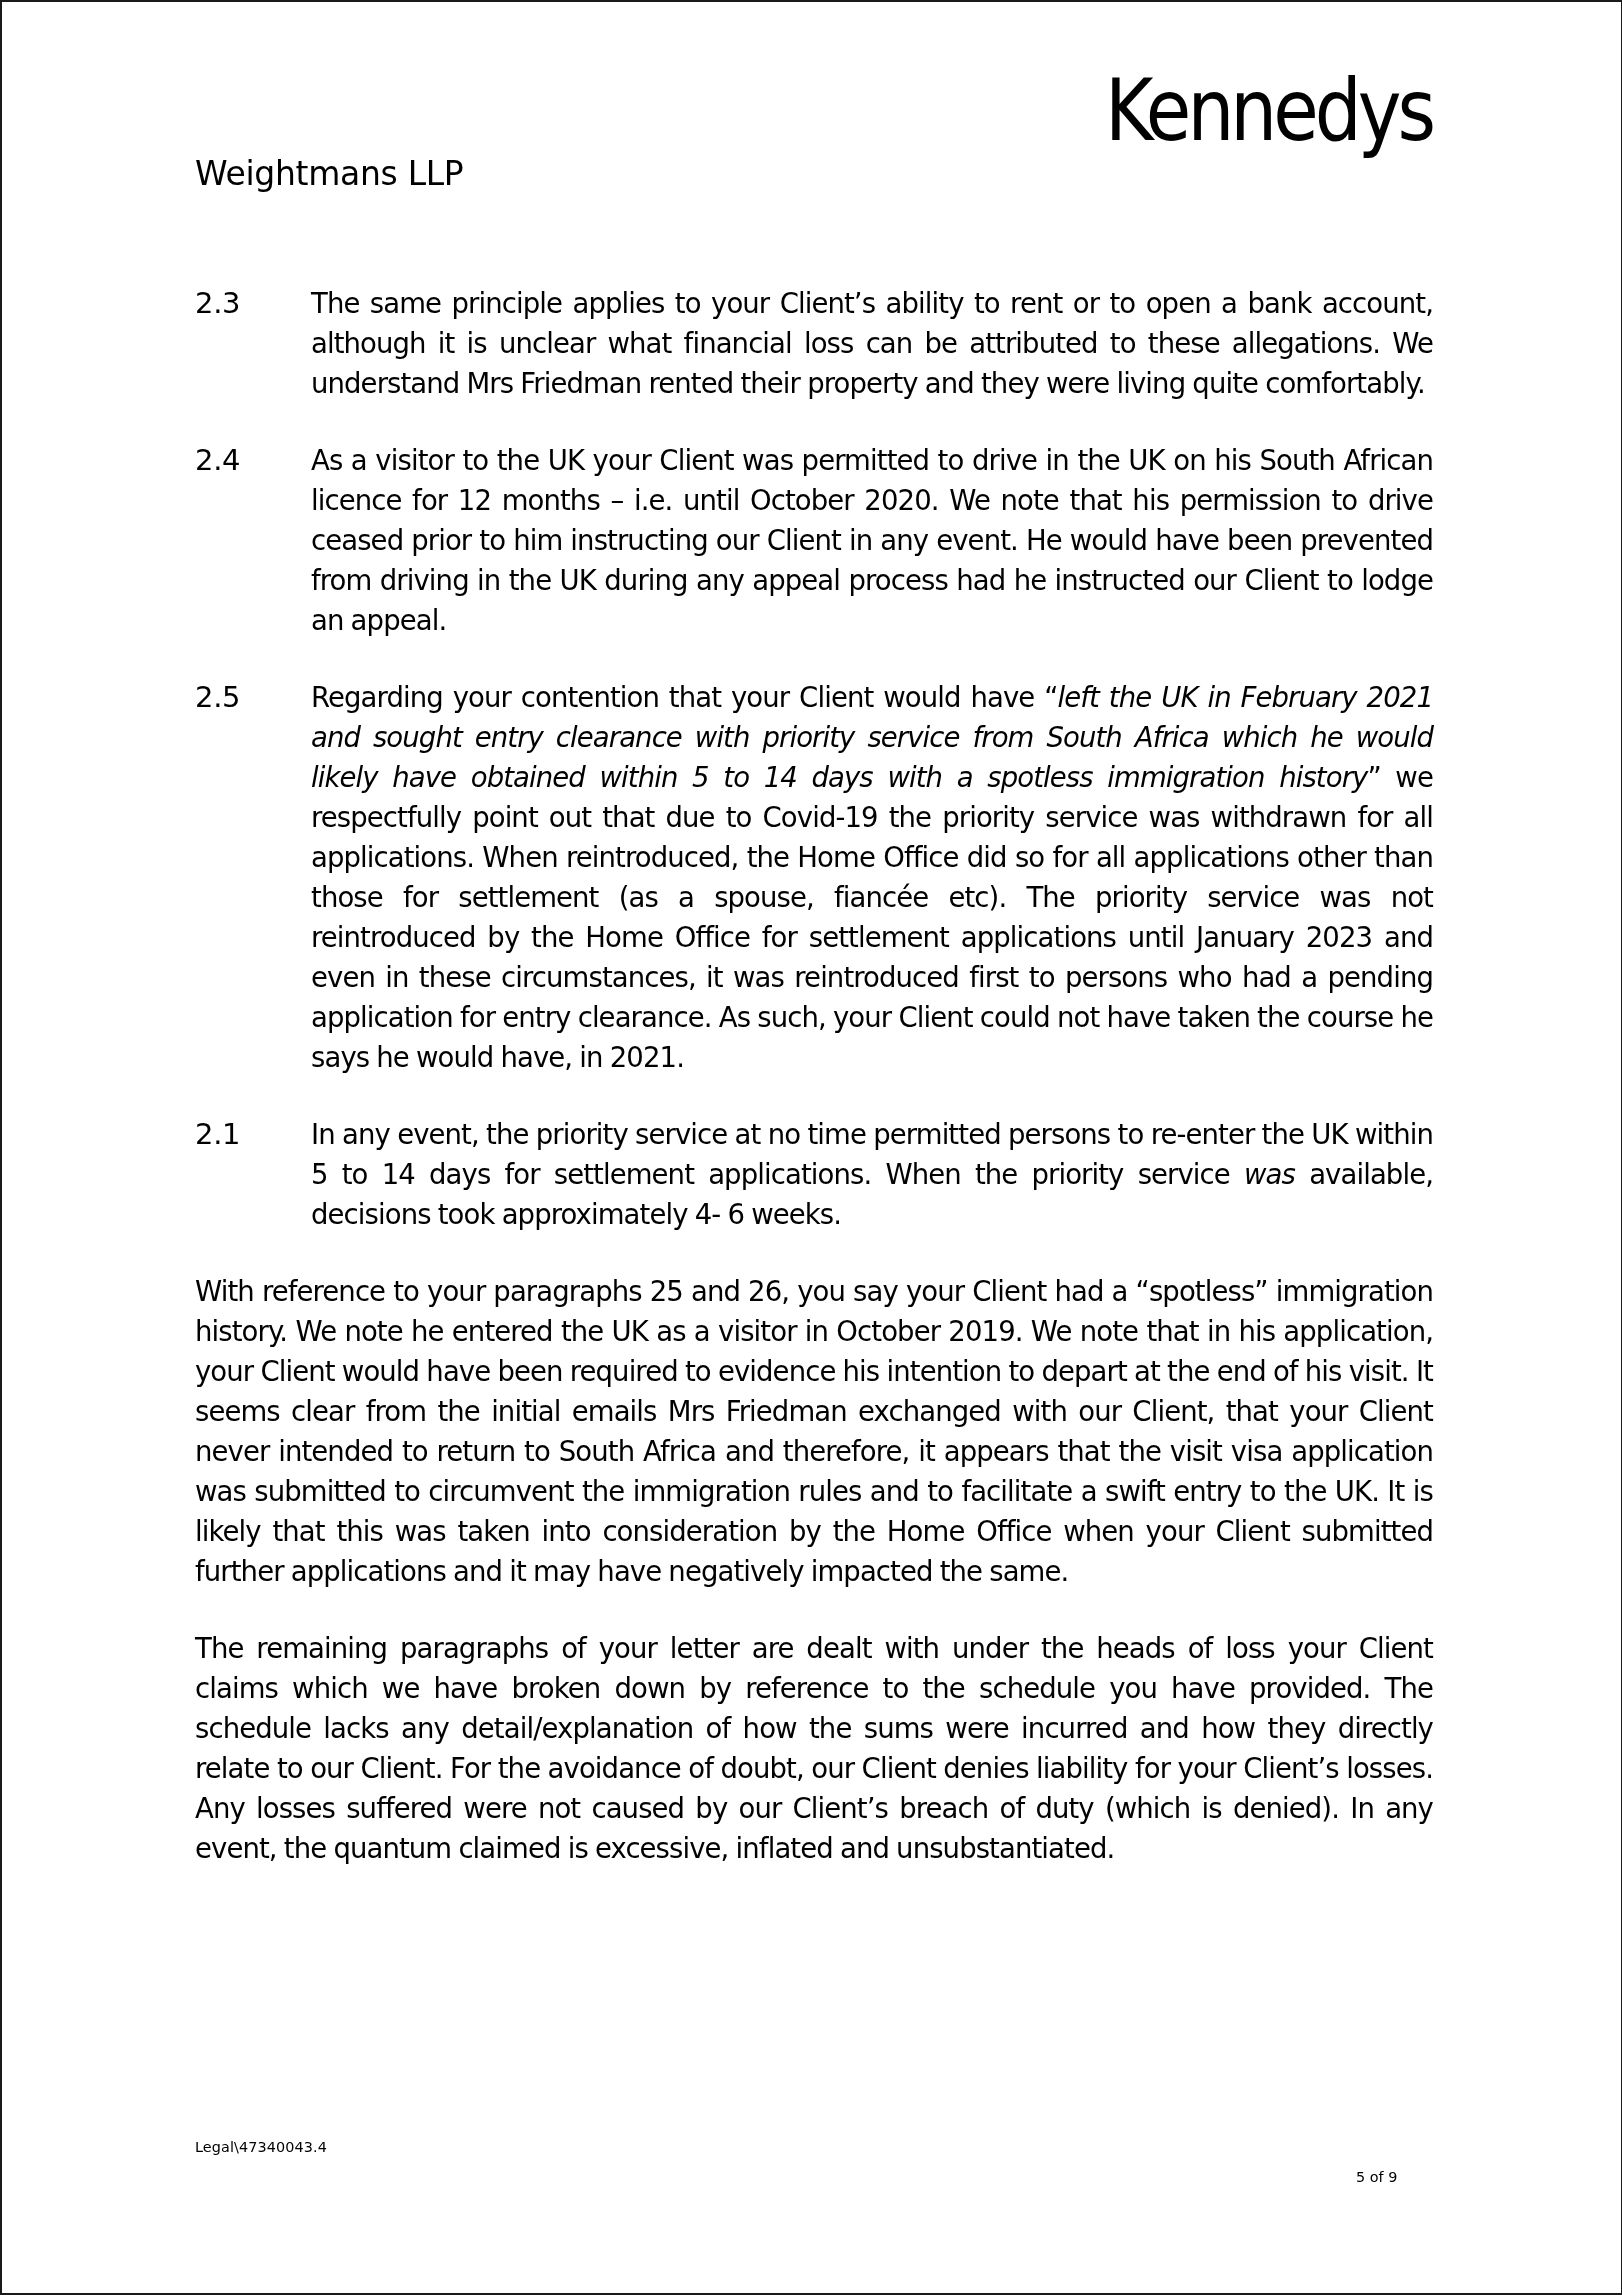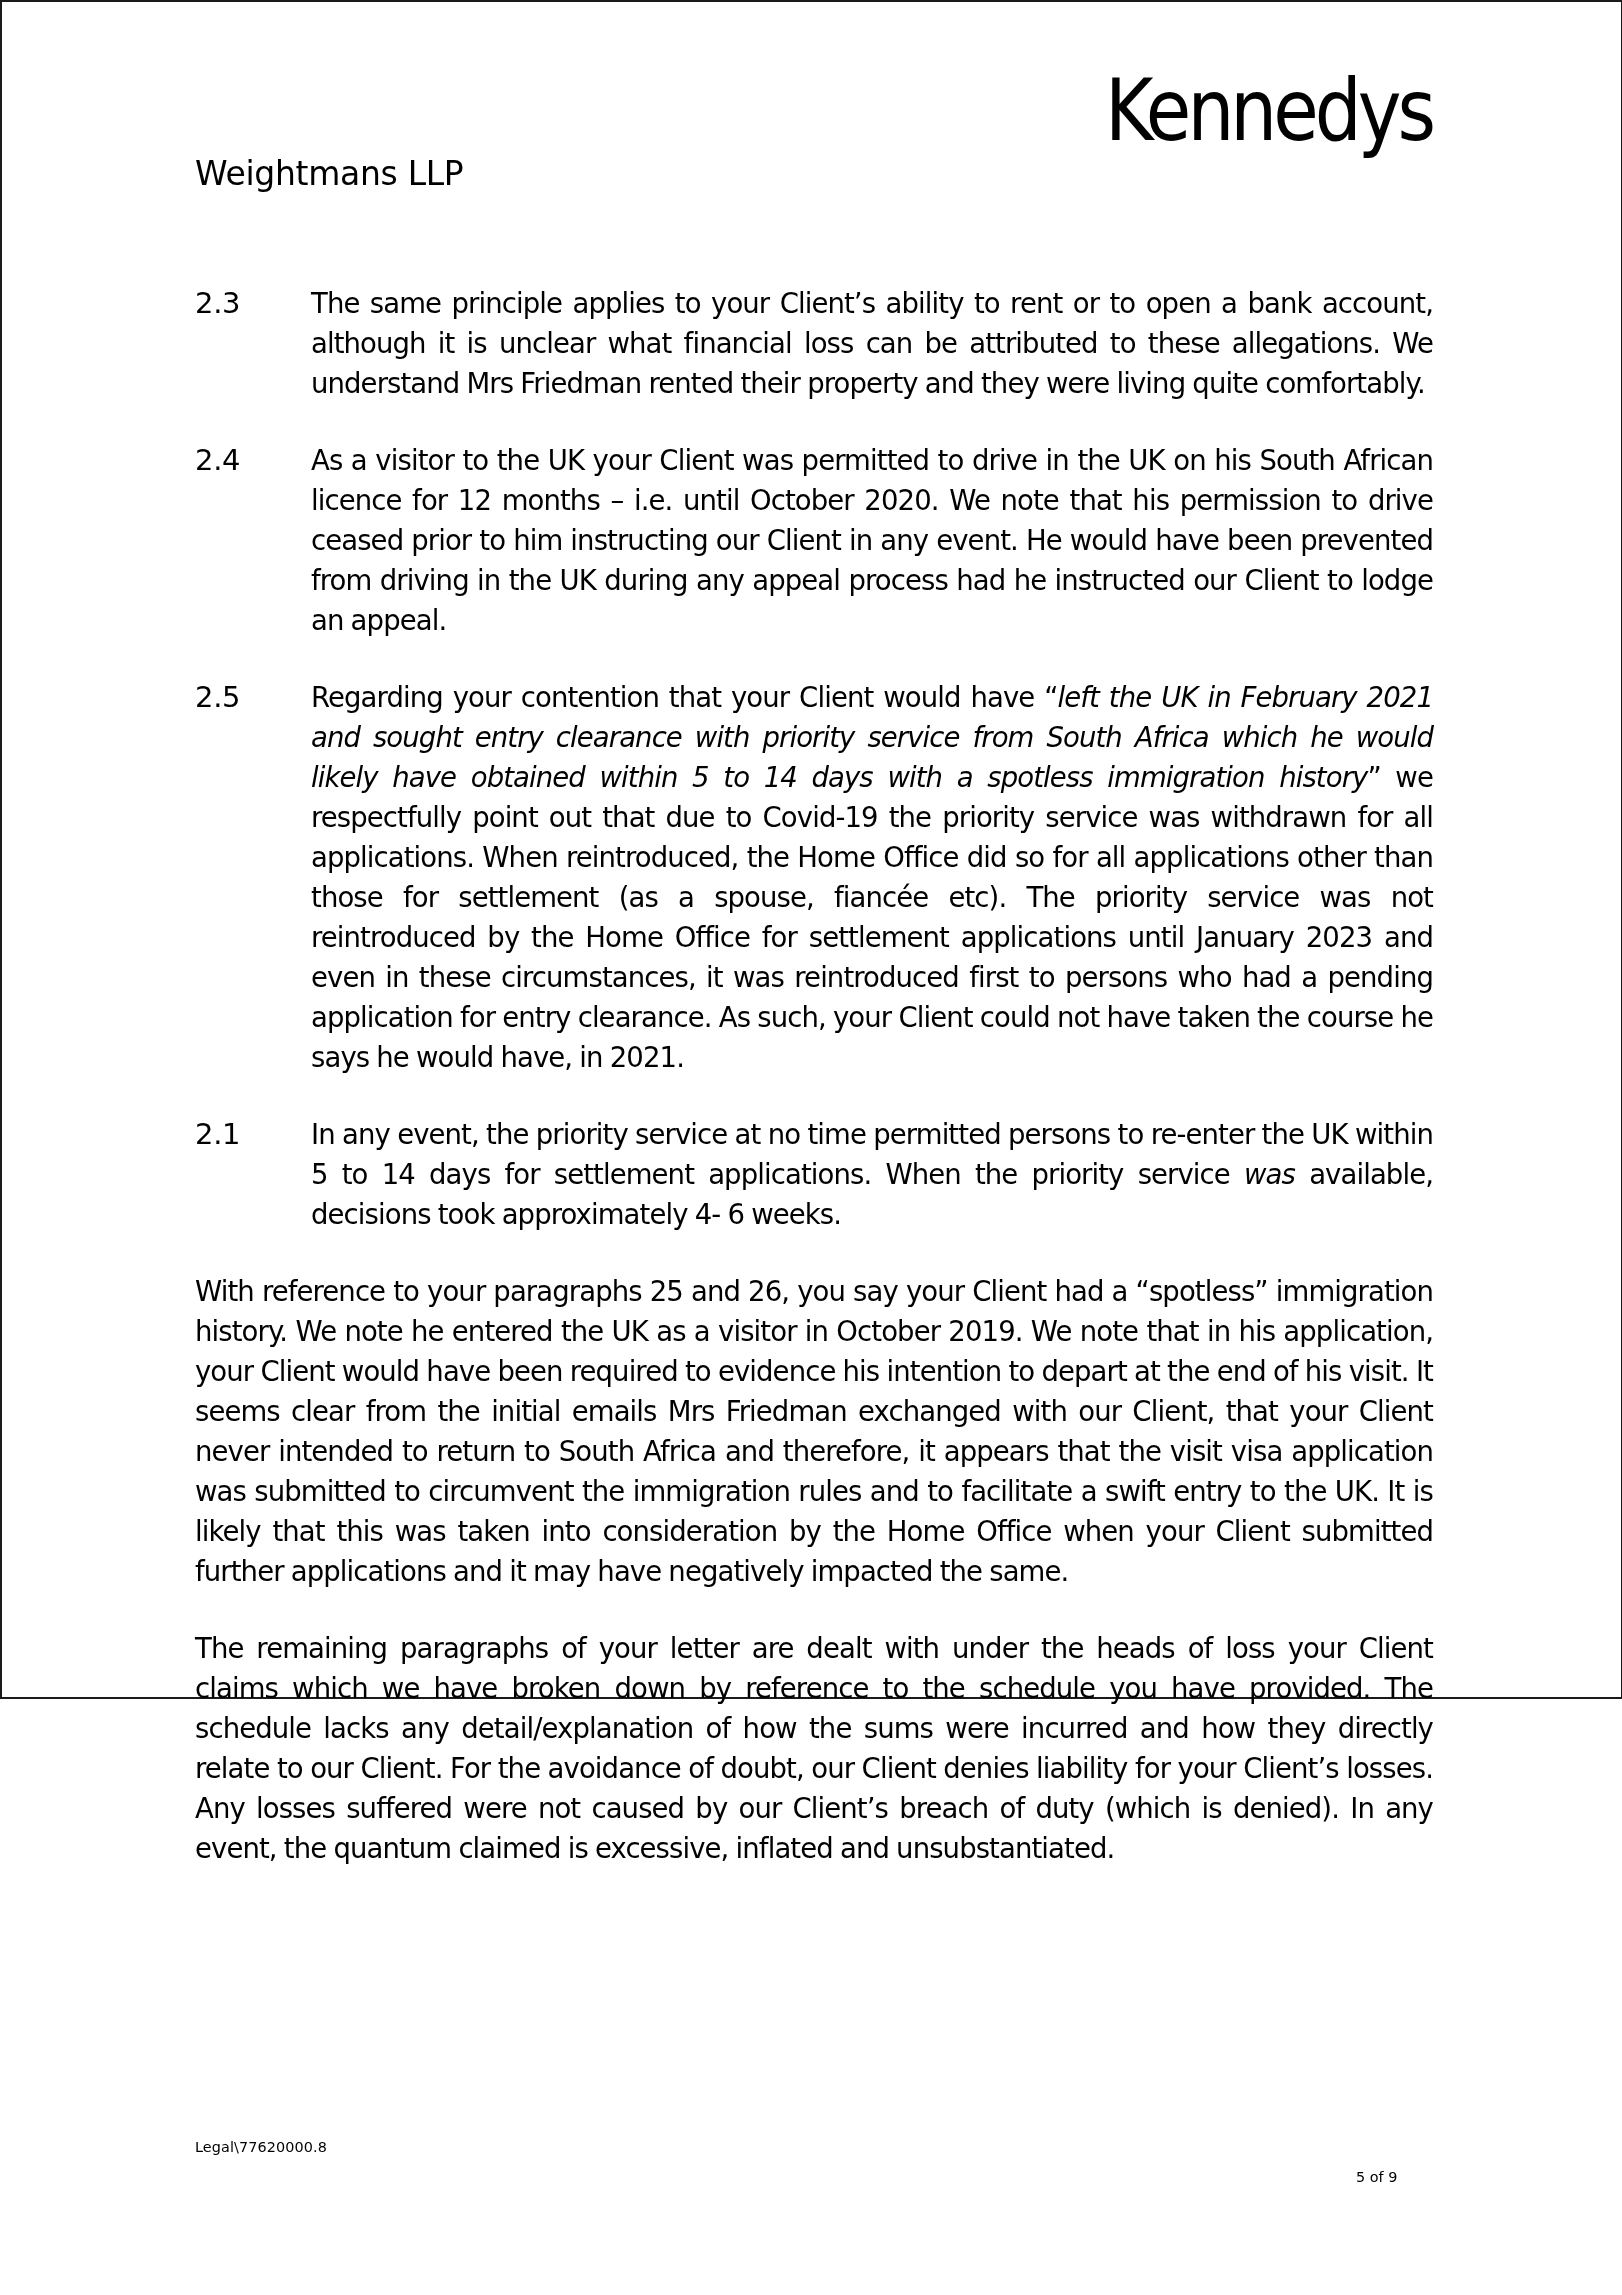--- a/index.html
+++ b/index.html
@@ -11,21 +11,21 @@
       width: 1623px;
       height: 2295px;
       position: relative;
       overflow: hidden;
     }
     .page {
       position: absolute;
       left: 0;
       top: 0;
       width: 1623px;
-      height: 1699px;
+      height: 2295px;
       box-sizing: border-box;
       border: 2px solid #1a1a1a;
       background: #ffffff;
       color: #000000;
       font-family: "DejaVu Sans Condensed", "DejaVu Sans", sans-serif;
     }
     .logo {
       position: absolute;
       left: 1103px;
       top: 65px;
@@ -136,17 +136,17 @@
     </div>
 
     <div class="para">
       <div class="text">
         <span>The remaining paragraphs of your letter are dealt with under the heads of loss your Client claims which we have broken down by reference to the schedule you have provided. The schedule lacks any detail/explanation  of how the sums were incurred and how they directly relate to our Client. For the avoidance of doubt, our Client denies liability for your Client’s losses. Any losses suffered were not caused by our Client’s breach of duty (which is denied). In any event, the quantum claimed is excessive, inflated and unsubstantiated.</span>
       </div>
     </div>
 
   </div>
 
-  <div class="footer-ref">Legal\77620000.8</div>
+  <div class="footer-ref">Legal\47340043.4</div>
   <div class="page-num">5 of 9</div>
 
 </div>
 
 
 </body></html>

